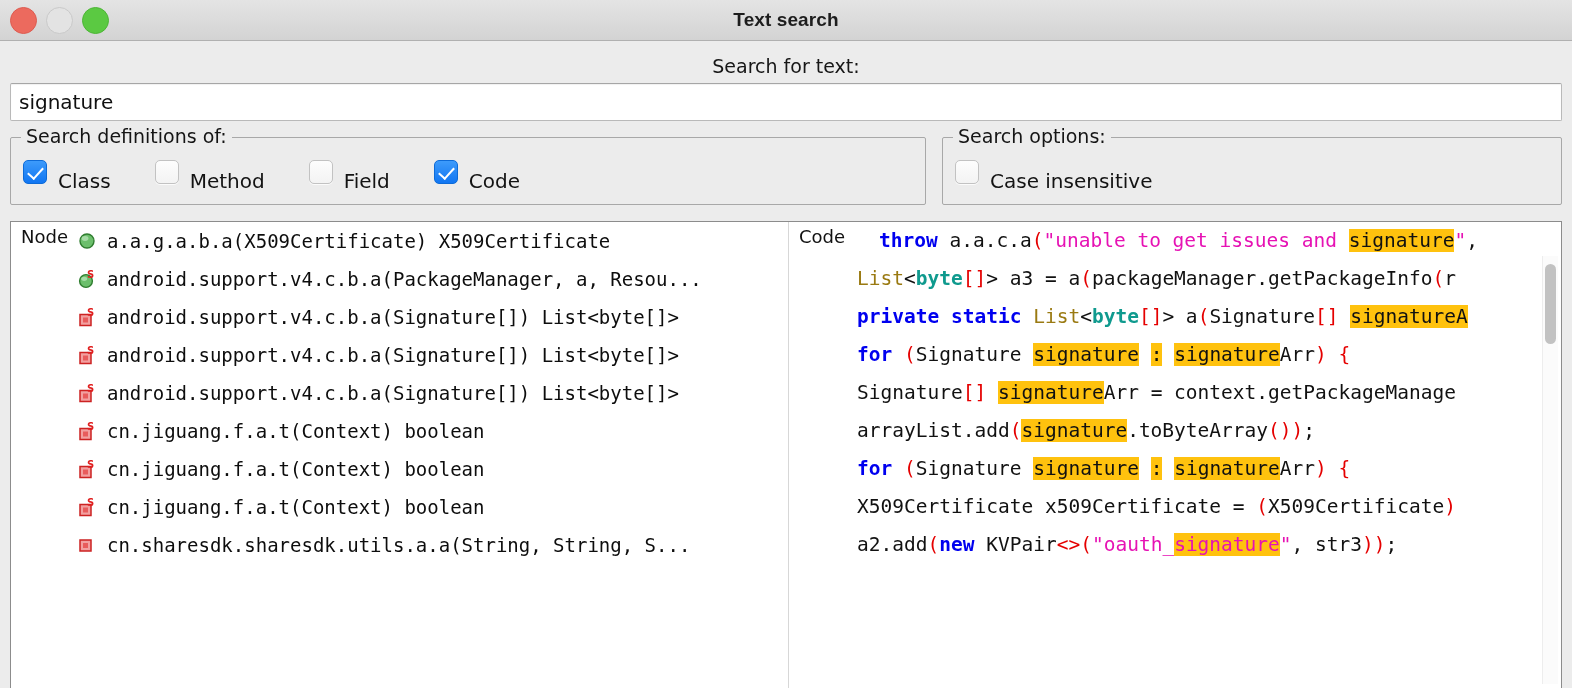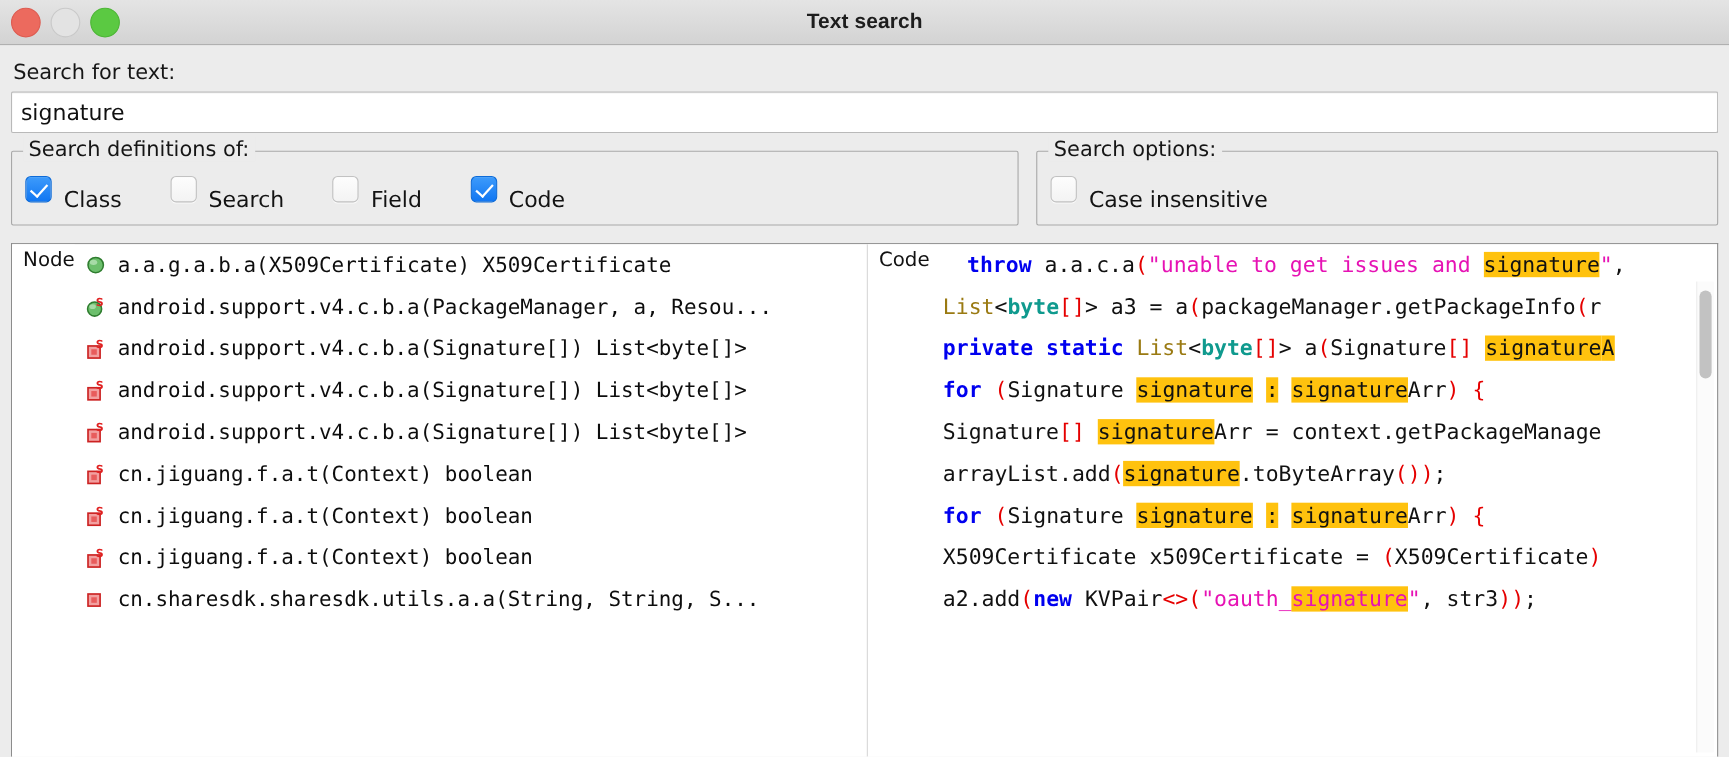--- a/index.html
+++ b/index.html
@@ -44,20 +44,21 @@
   
   .content {
     flex: 1 1 auto;
     display: flex; flex-direction: column;
     padding: 0 10px;
     background: #ececec;
     min-height: 0;
   }
   .label-row {
     padding: 14px 2px 6px 2px;
+    text-align: center;
   }
   .field-label {
     font-size: 19px; color: #161616;
     font-family: "DejaVu Sans", sans-serif;
   }
   .search-input {
     height: 38px;
     box-sizing: border-box;
     width: 100%;
     background: #ffffff;
@@ -243,21 +244,21 @@
         <span class="group-title">Search definitions of:</span>
         <div class="check-row">
 
           <label class="cb">
             <span class="cb-box on"></span>
             <span class="cb-label">Class</span>
           </label>
 
           <label class="cb">
             <span class="cb-box off"></span>
-            <span class="cb-label">Search</span>
+            <span class="cb-label">Method</span>
           </label>
 
           <label class="cb">
             <span class="cb-box off"></span>
             <span class="cb-label">Field</span>
           </label>
 
           <label class="cb">
             <span class="cb-box on"></span>
             <span class="cb-label">Code</span>

